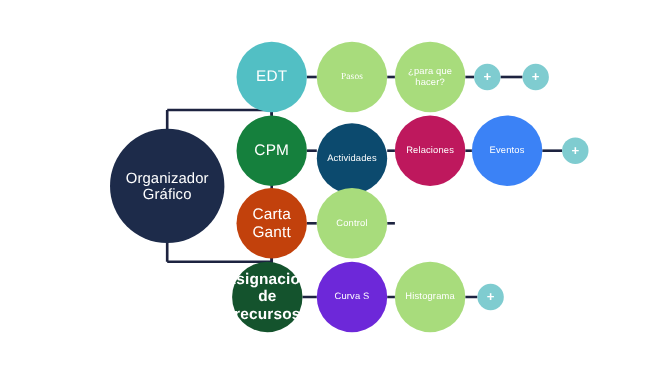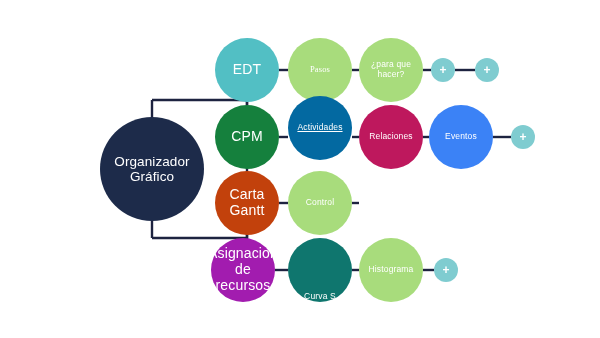--- a/index.html
+++ b/index.html
@@ -119,45 +119,45 @@
     </div>
     <div class="node node-add" style="background: rgb(127, 204, 208); left: 431px; top: 58px; width: 24px; height: 24px;">
       <span class="plus-glyph">+</span>
     </div>
     <div class="node node-add" style="background: rgb(127, 204, 208); left: 475px; top: 58px; width: 24px; height: 24px;">
       <span class="plus-glyph">+</span>
     </div>
     <div class="node node-branch" style="background: #15803d; left: 215px; top: 105px; width: 64px; height: 64px;">
       <span class="node-label">CPM</span>
     </div>
-    <div class="node node-leaf" style="background: #0369a1; left: 288px; top: 96px; width: 64px; height: 64px; text-decoration: underline;">
+    <div class="node node-leaf" style="background: #0c4a6e; left: 288px; top: 112px; width: 64px; height: 64px;">
       <span class="node-label">Actividades</span>
     </div>
     <div class="node node-leaf" style="background: #be185d; left: 359px; top: 105px; width: 64px; height: 64px;">
       <span class="node-label">Relaciones</span>
     </div>
     <div class="node node-leaf" style="background: #3b82f6; left: 429px; top: 105px; width: 64px; height: 64px;">
       <span class="node-label">Eventos</span>
     </div>
     <div class="node node-add" style="background: rgb(127, 204, 208); left: 511px; top: 125px; width: 24px; height: 24px;">
       <span class="plus-glyph">+</span>
     </div>
     <div class="node node-branch" style="background: #c2410c; left: 215px; top: 171px; width: 64px; height: 64px;">
       <span class="node-label">Carta
 Gantt</span>
     </div>
     <div class="node node-leaf" style="background: rgb(168, 220, 124); left: 288px; top: 171px; width: 64px; height: 64px;">
       <span class="node-label">Control</span>
     </div>
-    <div class="node node-branch" style="background: #a21caf; left: 211px; top: 238px; width: 64px; height: 64px;">
+    <div class="node node-branch" style="background: #14532d; left: 211px; top: 238px; width: 64px; height: 64px; font-weight: bold;">
       <span class="node-label">Asignacion
 de
 recursos</span>
     </div>
-    <div class="node node-leaf" style="background: #0f766e; left: 288px; top: 238px; width: 64px; height: 64px; align-items: flex-end;">
+    <div class="node node-leaf" style="background: #6d28d9; left: 288px; top: 238px; width: 64px; height: 64px;">
       <span class="node-label">Curva S</span>
     </div>
     <div class="node node-leaf" style="background: rgb(168, 220, 124); left: 359px; top: 238px; width: 64px; height: 64px;">
       <span class="node-label">Histograma</span>
     </div>
     <div class="node node-add" style="background: rgb(127, 204, 208); left: 434px; top: 258px; width: 24px; height: 24px;">
       <span class="plus-glyph">+</span>
     </div>
   </div>
 

